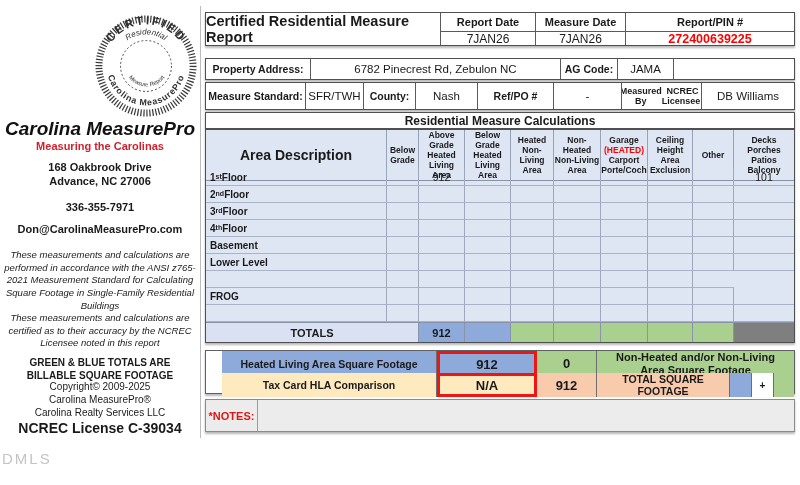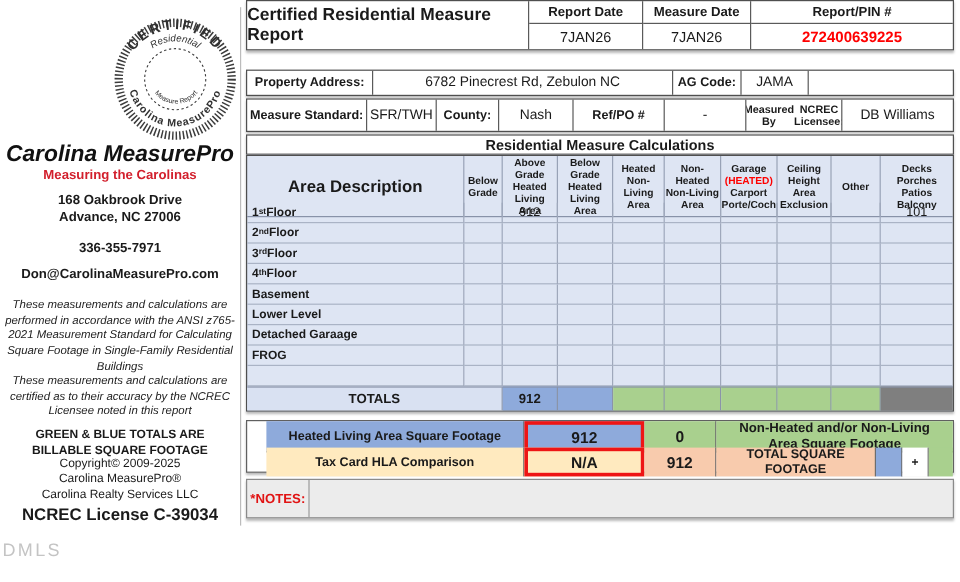--- a/index.html
+++ b/index.html
@@ -26,21 +26,21 @@
 
   
   .blk { position:absolute; left:205px; width:590px; background:#fff;
     border:1px solid #4f4f4f; box-shadow:0 2px 2px rgba(0,0,0,0.28); }
   .grid { display:grid; width:100%; height:100%; }
   .cell { display:flex; align-items:center; justify-content:center; overflow:hidden; }
   .br { border-right:1px solid #5a5a5a; }
   .bb { border-bottom:1px solid #5a5a5a; }
 
   
-  #hdr { top:0; height:42px; }
+  #hdr { top:12px; height:34px; }
   #hdr .grid { grid-template-columns:235px 95px 90px 1fr; grid-template-rows:19px 1fr; }
   #hdr-title { grid-row:1/3; font-weight:bold; font-size:14.5px; }
   .hlab { font-weight:bold; font-size:11px; }
   .hval { font-size:12px; }
   #pin-value { color:#ff0000; font-weight:bold; font-size:12.5px;text-align:right; }
 
   
   #prop { top:58px; height:22px; }
   #prop .grid { grid-template-columns:105px 250px 57px 56px 1fr; }
   .slab { font-weight:bold; font-size:10.5px; }
@@ -295,23 +295,20 @@
       <div class="bc"></div>
       <div class="bc"></div>
       <div class="bc"></div>
       <div class="bc"></div>
       <div class="bc"></div>
       <div class="bc"></div>
       <div class="bc"></div>
       <div class="bc" style="border-right:none"></div>
     </div>
     <div class="cgrid crow">
-      <div class="bc lblc">
-          <span>Detached Garaage</span>
-        </div>
       <div class="bc"></div>
       <div class="bc"></div>
       <div class="bc"></div>
       <div class="bc"></div>
       <div class="bc"></div>
       <div class="bc"></div>
       <div class="bc"></div>
       <div class="bc"></div>
       <div class="bc" style="border-right:none"></div>
     </div>

